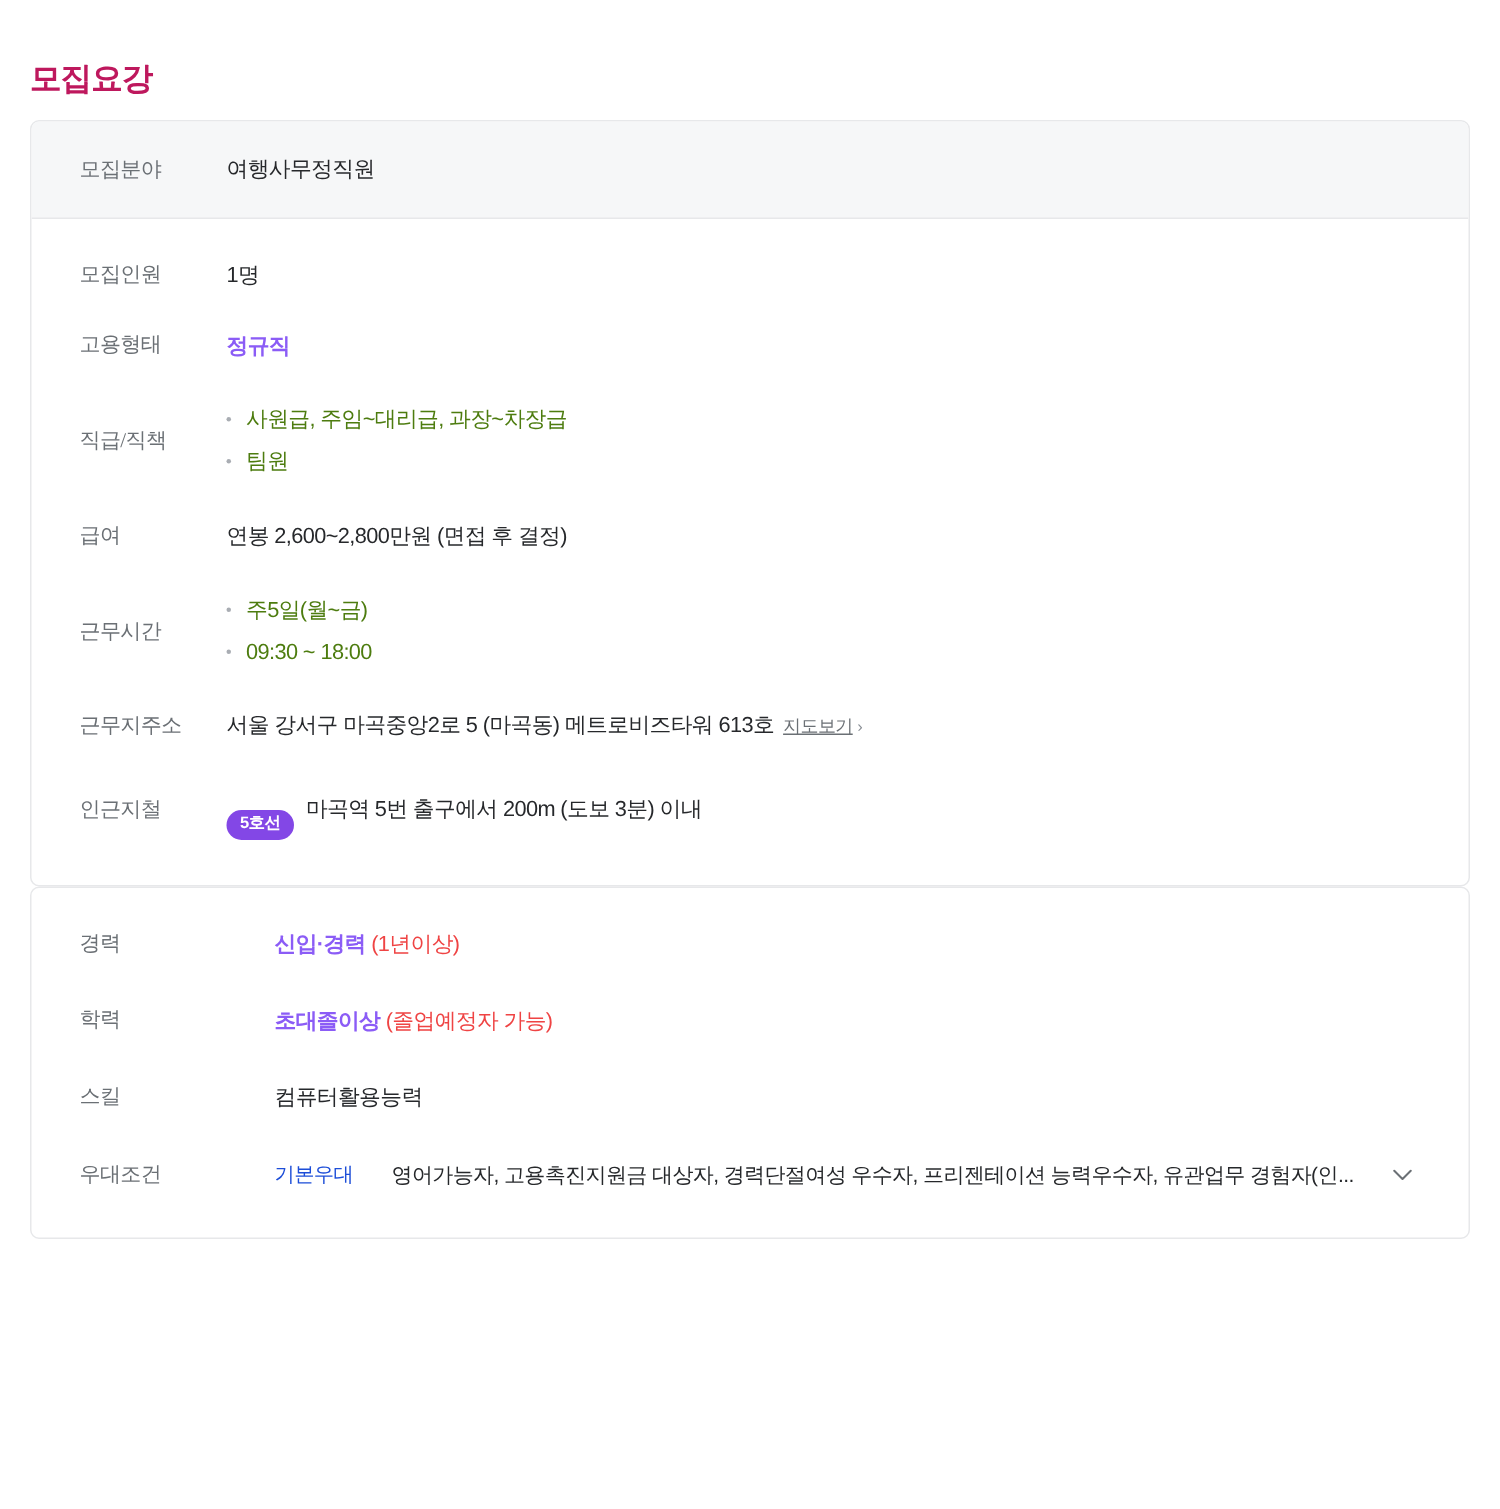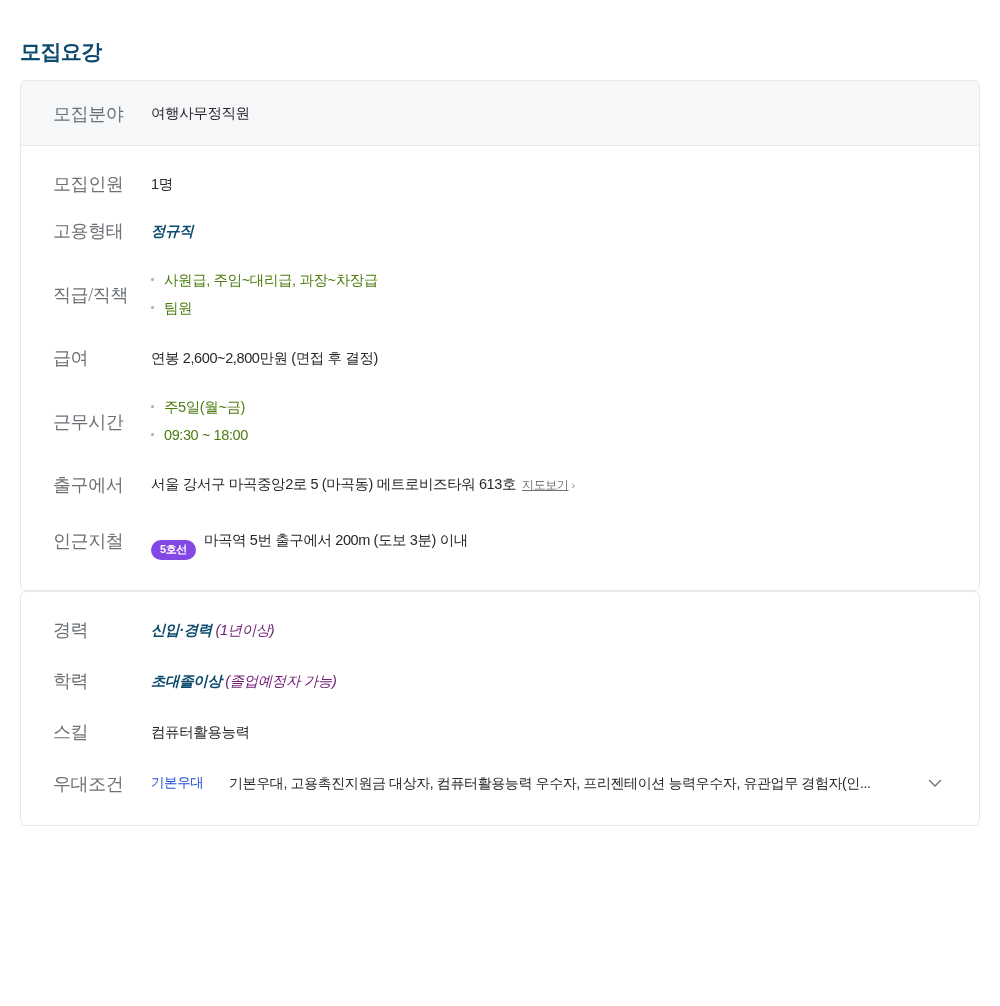--- a/index.html
+++ b/index.html
@@ -15,21 +15,21 @@
     -webkit-font-smoothing: antialiased;
   }
   .page {
     width: 1000px;
     box-sizing: border-box;
     padding: 0 20px;
   }
   .section-title {
     font-size: 21px;
     font-weight: bold;
-    color: #0c4a6e;
+    color: #be185d;
     letter-spacing: -0.6px;
     margin: 0;
     padding: 38px 0 14px 0;
   }
   .card {
     border: 1px solid #e7e8ea;
     border-radius: 6px;
     background: #ffffff;
     overflow: hidden;
   }
@@ -49,43 +49,41 @@
   .card-body {
     padding: 14px 0 18px 0;
   }
   .card-body .row {
     padding-top: 12px;
     padding-bottom: 12px;
   }
   .row-label {
     width: 98px;
     flex: 0 0 98px;
-    font-size: 18px;
+    font-size: 14px;
     color: #6b7075;
     letter-spacing: -0.4px;
     line-height: 22px;
     padding-top: 1px;
     font-family: Liberation Serif, serif;
   }
   .row-value {
     flex: 1 1 auto;
     font-size: 14.5px;
     color: #26282b;
     line-height: 22px;
     letter-spacing: -0.4px;
   }
   .strong-blue {
-    color: #0c4a6e;
+    color: #8b5cf6;
     font-weight: bold;
-    font-style: italic;
   }
   .normal-tail {
-    color: #701a75;
+    color: #ef4444;
     font-weight: normal;
-    font-style: italic;
   }
   ul.bullets {
     list-style: none;
     margin: 0;
     padding: 0;
   }
   ul.bullets li {
     position: relative;
     padding-left: 13px;
     line-height: 28px;
@@ -159,21 +157,21 @@
   .chev-down {
     flex: 0 0 24px;
     width: 24px;
     height: 24px;
     cursor: pointer;
     display: flex;
     align-items: center;
     justify-content: center;
   }
   .chev-down svg { display: block; }
-  .qual-card .row { padding-top: 14px; padding-bottom: 14px; }
+  .qual-card .row { padding-top: 14px; padding-bottom: 14px; gap: 32px; }
   .qual-card { padding: 12px 0 16px 0; }
 </style>
 </head>
 <body>
 
 <div class="page">
 
   <h2 class="section-title">모집요강</h2>
 
   <div class="card">
@@ -215,21 +213,21 @@
         <div class="row-label">근무시간</div>
         <div class="row-value">
           <ul class="bullets">
             <li>주5일(월~금)</li>
             <li>09:30 ~ 18:00</li>
           </ul>
         </div>
       </div>
 
       <div class="row">
-        <div class="row-label">출구에서</div>
+        <div class="row-label">근무지주소</div>
         <div class="row-value">
           <span>서울 강서구 마곡중앙2로 5 (마곡동) 메트로비즈타워 613호</span><a class="map-link"><span>지도보기</span><span class="chev">›</span></a>
         </div>
       </div>
 
       <div class="row">
         <div class="row-label">인근지철</div>
         <div class="row-value">
           <span class="subway-line">5호선</span><span class="subway-text">마곡역 5번 출구에서 200m (도보 3분) 이내</span>
         </div>
@@ -258,21 +256,21 @@
     <div class="row">
       <div class="row-label">스킬</div>
       <div class="row-value">컴퓨터활용능력</div>
     </div>
 
     <div class="row">
       <div class="row-label">우대조건</div>
       <div class="row-value">
         <div class="pref-row">
           <span class="pref-tag">기본우대</span>
-          <span class="pref-text">기본우대, 고용촉진지원금 대상자, 컴퓨터활용능력 우수자, 프리젠테이션 능력우수자, 유관업무 경험자(인...</span>
+          <span class="pref-text">영어가능자, 고용촉진지원금 대상자, 경력단절여성 우수자, 프리젠테이션 능력우수자, 유관업무 경험자(인...</span>
           <span class="chev-down">
             <svg width="20" height="20" viewBox="0 0 20 20" aria-hidden="true">
               <path d="M4.5 7.5 L10 13 L15.5 7.5" fill="none" stroke="#6b7075" stroke-width="1.4" stroke-linecap="round" stroke-linejoin="round"></path>
             </svg>
           </span>
         </div>
       </div>
     </div>
 
   </div>

